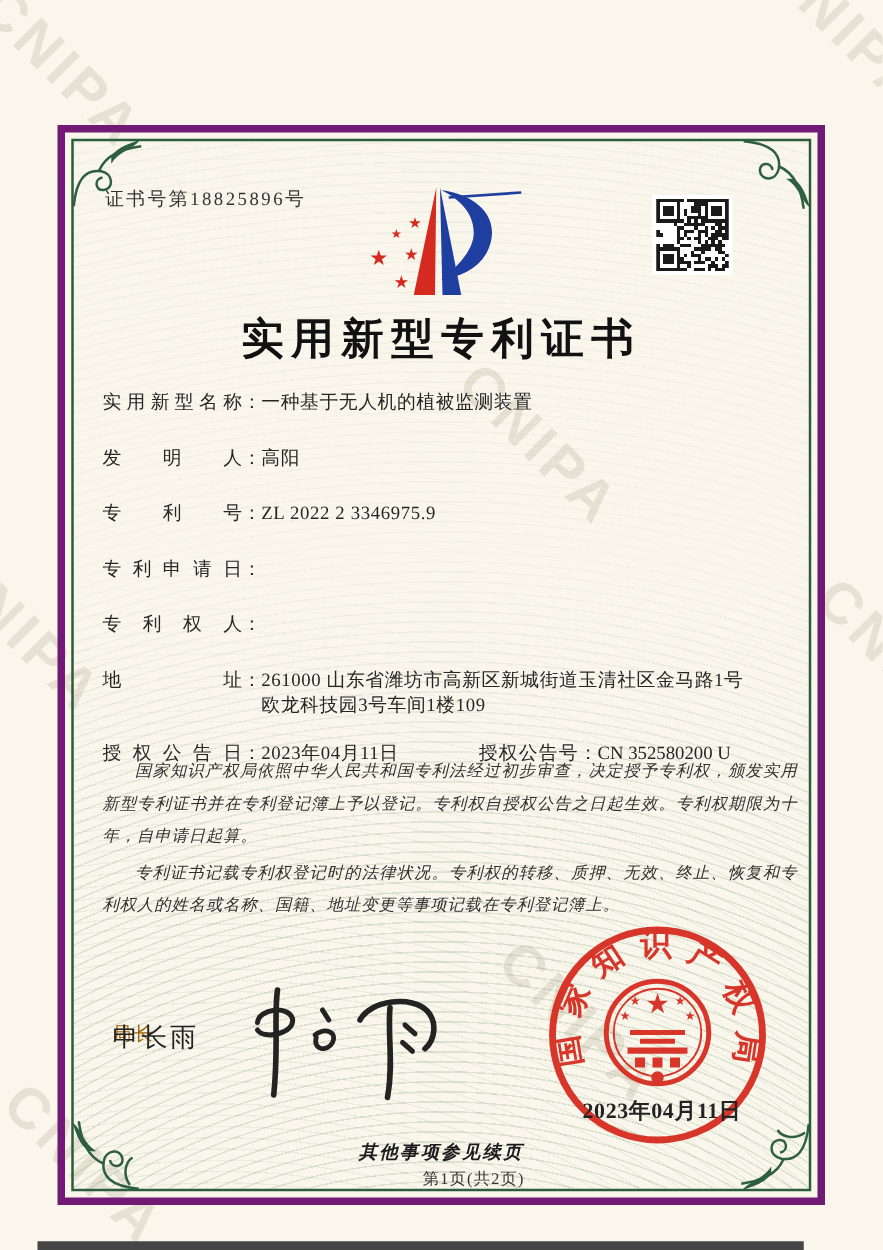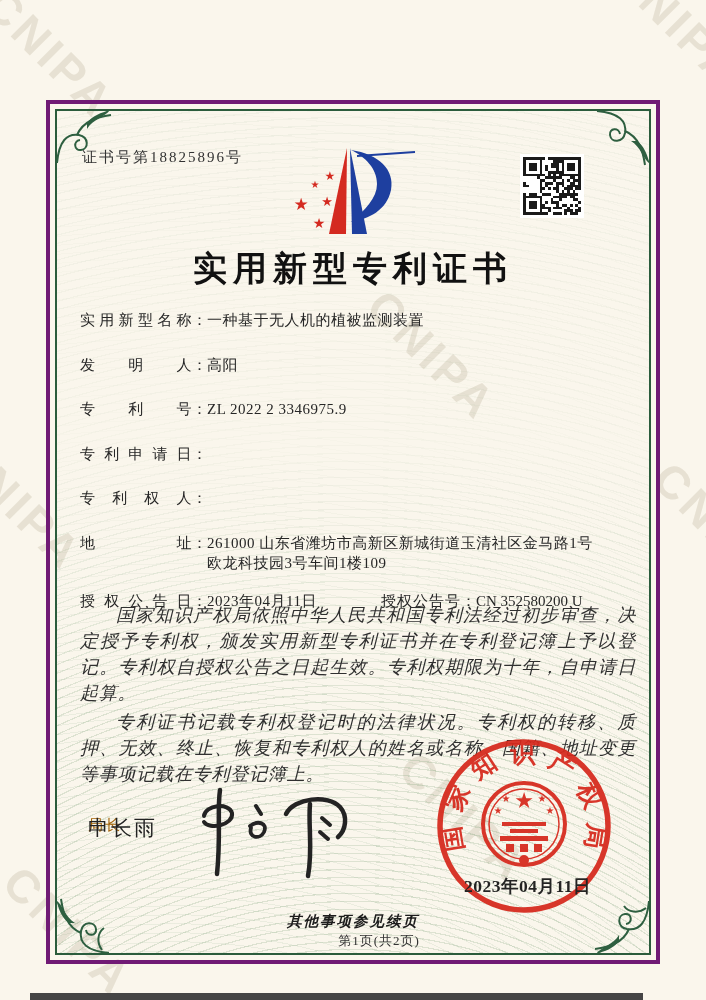--- a/index.html
+++ b/index.html
@@ -23,21 +23,21 @@
   .wm2{left:598px;top:-4px;}
   .wm3{left:352px;top:328px;}
   .wm4{left:-62px;top:478px;}
   .wm5{left:384px;top:790px;}
   .wm6{left:638px;top:500px;}
   .wm7{left:-12px;top:904px;}
   
   .frame{
     position:absolute;z-index:1;
     left:46px;top:100px;width:614px;height:864px;
-    border:4px solid #701a75;
+    border:6px solid #701a75;
     box-sizing:border-box;
   }
   .frame-inner{
     position:absolute;inset:5px;
     border:2px solid #2b5c3c;
     pointer-events:none;
   }
   
   .waves{
     position:absolute;inset:7px;
@@ -77,21 +77,21 @@
   }
   .fcolon{flex:0 0 14px;}
   .fvalue{flex:1;letter-spacing:0.5px;}
   .frow.addr{margin-bottom:18px;}
   .frow.last{margin-bottom:0;}
   .grant-group{display:flex;margin-left:44px;}
   .grant-group .glabel{letter-spacing:1px;text-align:center;}
   
   .paras{
     position:absolute;left:30px;top:498px;width:556px;
-    font-size:18px;line-height:26px;color:#303030;
+    font-size:13px;line-height:26px;color:#303030;
     font-style:italic;letter-spacing:0.8px;text-align:justify;
   }
   .paras p{margin:0 0 3px 0;text-indent:2em;}
   
   .signer-title{position:absolute;left:38px;top:712px;font-size:15px;letter-spacing:2px;color:#a16207;}
   .signer-name{position:absolute;left:38px;top:710px;font-size:21px;letter-spacing:2px;color:#222;}
   .signature{position:absolute;left:140px;top:672px;width:190px;height:110px;}
   .seal{position:absolute;left:384px;top:632px;width:180px;height:180px;opacity:0.93;}
   .page-num{
     position:absolute;left:0;top:828px;width:100%;

